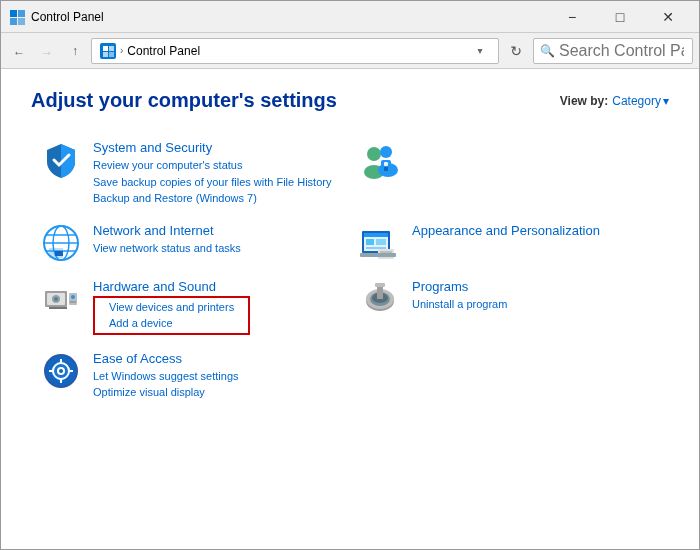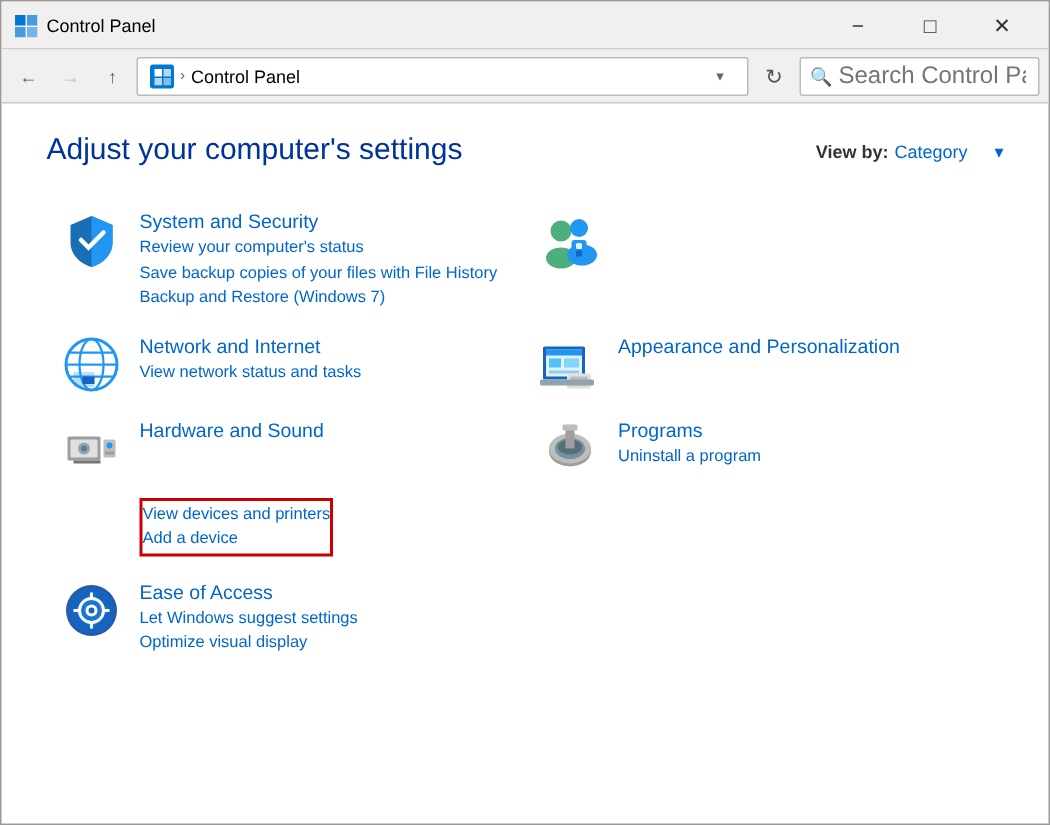--- a/index.html
+++ b/index.html
@@ -156,37 +156,37 @@
       padding: 20px 30px;
     }
     .page-header {
       display: flex;
       justify-content: space-between;
       align-items: center;
       margin-bottom: 20px;
     }
     .page-title {
       font-size: 20px;
-      font-weight: 400;
+      font-weight: 700;
       color: #003399;
     }
     .view-by {
       display: flex;
       align-items: center;
       gap: 4px;
       font-size: 12px;
       color: #333;
     }
     .view-by-label { color: #333; font-weight: bold; }
     .view-by-dropdown {
       color: #0066cc;
       cursor: pointer;
       display: flex;
       align-items: center;
-      gap: 18px;
+      gap: 2px;
       font-size: 12px;
     }
 
     
     .grid {
       display: grid;
       grid-template-columns: 1fr 1fr;
       gap: 0;
     }
     .category-item {
@@ -363,21 +363,21 @@
           <circle cx="15" cy="20" r="2" fill="#607d8b"></circle>
           <rect x="28" y="14" width="8" height="12" rx="1" fill="#bdbdbd"></rect>
           <circle cx="32" cy="18" r="2" fill="#2196f3"></circle>
           <rect x="29" y="22" width="6" height="2" fill="#9e9e9e"></rect>
           <rect x="8" y="28" width="18" height="2" fill="#757575"></rect>
         </svg>
       </div>
       <div class="category-content">
         <div class="category-title">Hardware and Sound</div>
         <div class="category-links">
-          <div style="border: 2px solid #cc0000; display: inline-block; padding: 1px 0; margin-top: 36px;">
+          <div style="border: 2px solid #cc0000; display: inline-block; padding: 1px 14px;">
             <a class="category-link">View devices and printers</a>
             <a class="category-link">Add a device</a>
           </div>
         </div>
       </div>
     </div>
 
 
     <div class="category-item">
       <div class="category-icon">

